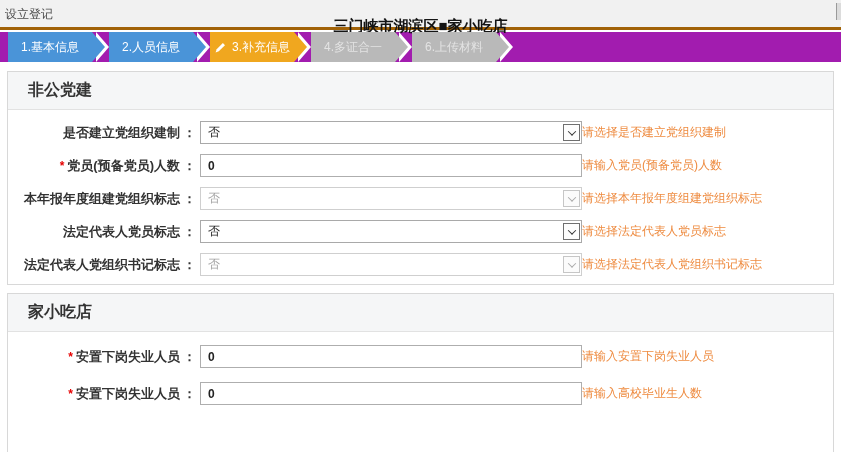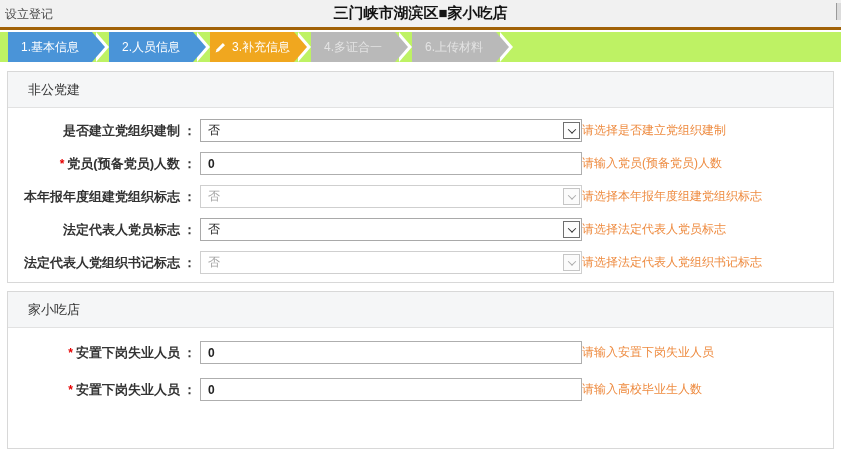--- a/index.html
+++ b/index.html
@@ -1,43 +1,43 @@
 <!DOCTYPE html>
 <html><head>
 <meta charset="utf-8">
 <style>
   html,body{margin:0;padding:0;background:#fff;}
   body{width:841px;height:452px;overflow:hidden;font-family:"Liberation Sans","DejaVu Sans",sans-serif;}
 
   
   .topbar{position:relative;height:27px;background:#f1f1f1;border-bottom:3px solid #a16207;}
   .page-title{position:absolute;left:5px;top:6px;font-size:12px;color:#4d4d4d;}
-  .entity-title{position:absolute;left:0;right:0;top:4px;text-align:center;font-size:15px;font-weight:bold;color:#141414;}
+  .entity-title{position:absolute;left:0;right:0;top:17px;text-align:center;font-size:15px;font-weight:bold;color:#141414;}
   .scroll-frag{position:absolute;right:0;top:3px;width:4px;height:17px;border-left:1px solid #9a9a9a;background:#dcdcdc;}
 
   
-  .stepbar{margin-top:2px;height:30px;background:#bef264;display:flex;align-items:stretch;padding-left:8px;overflow:hidden;}
+  .stepbar{margin-top:2px;height:30px;background:#a21caf;display:flex;align-items:stretch;padding-left:8px;overflow:hidden;}
   .step{position:relative;width:84px;margin-right:17px;display:flex;align-items:center;justify-content:center;
         color:#fff;font-size:12px;white-space:nowrap;}
   .step::before{content:"";position:absolute;left:100%;margin-left:4px;top:0;width:0;height:0;
         border-top:15px solid transparent;border-bottom:15px solid transparent;border-left:13px solid #fff;z-index:1;}
   .step::after{content:"";position:absolute;left:100%;top:0;width:0;height:0;
         border-top:15px solid transparent;border-bottom:15px solid transparent;border-left:13px solid transparent;z-index:2;}
   .step.done{background:#4a94d8;}      .step.done::after{border-left-color:#4a94d8;}
   .step.active{background:#f0a71f;}    .step.active::after{border-left-color:#f0a71f;}
   .step.upcoming{background:#b9b9b9;color:#e3e3e3;} .step.upcoming::after{border-left-color:#b9b9b9;}
   .pencil{margin-right:5px;display:inline-flex;align-items:center;}
   .step:not(.active) .pencil{display:none;}
 
   
   .content{padding:9px 7px 0 7px;background:#fff;}
   .panel{border:1px solid #d8d8d8;background:#fff;}
   .panel ~ .panel{margin-top:8px;}
   .panel-head{background:#f5f6f7;border-bottom:1px solid #e2e2e2;padding:8px 0 8px 20px;}
-  .panel-title{font-size:13px;font-weight:normal;color:#333;}
+  .panel-title{font-size:16px;font-weight:bold;color:#333;}
   .panel-body{padding:6px 0 3px 0;}
   .panel:last-of-type .row{height:37px;}
 
   .row{display:flex;align-items:center;height:33px;}
   .lbl{width:190px;display:flex;justify-content:flex-end;align-items:center;
        font-size:13px;font-weight:bold;color:#333;white-space:nowrap;}
   .req{color:#e60000;margin-right:3px;font-size:12px;}
   .colon{margin:0 2px 0 3px;}
   .ctrl{margin-left:2px;display:flex;align-items:center;}
 

